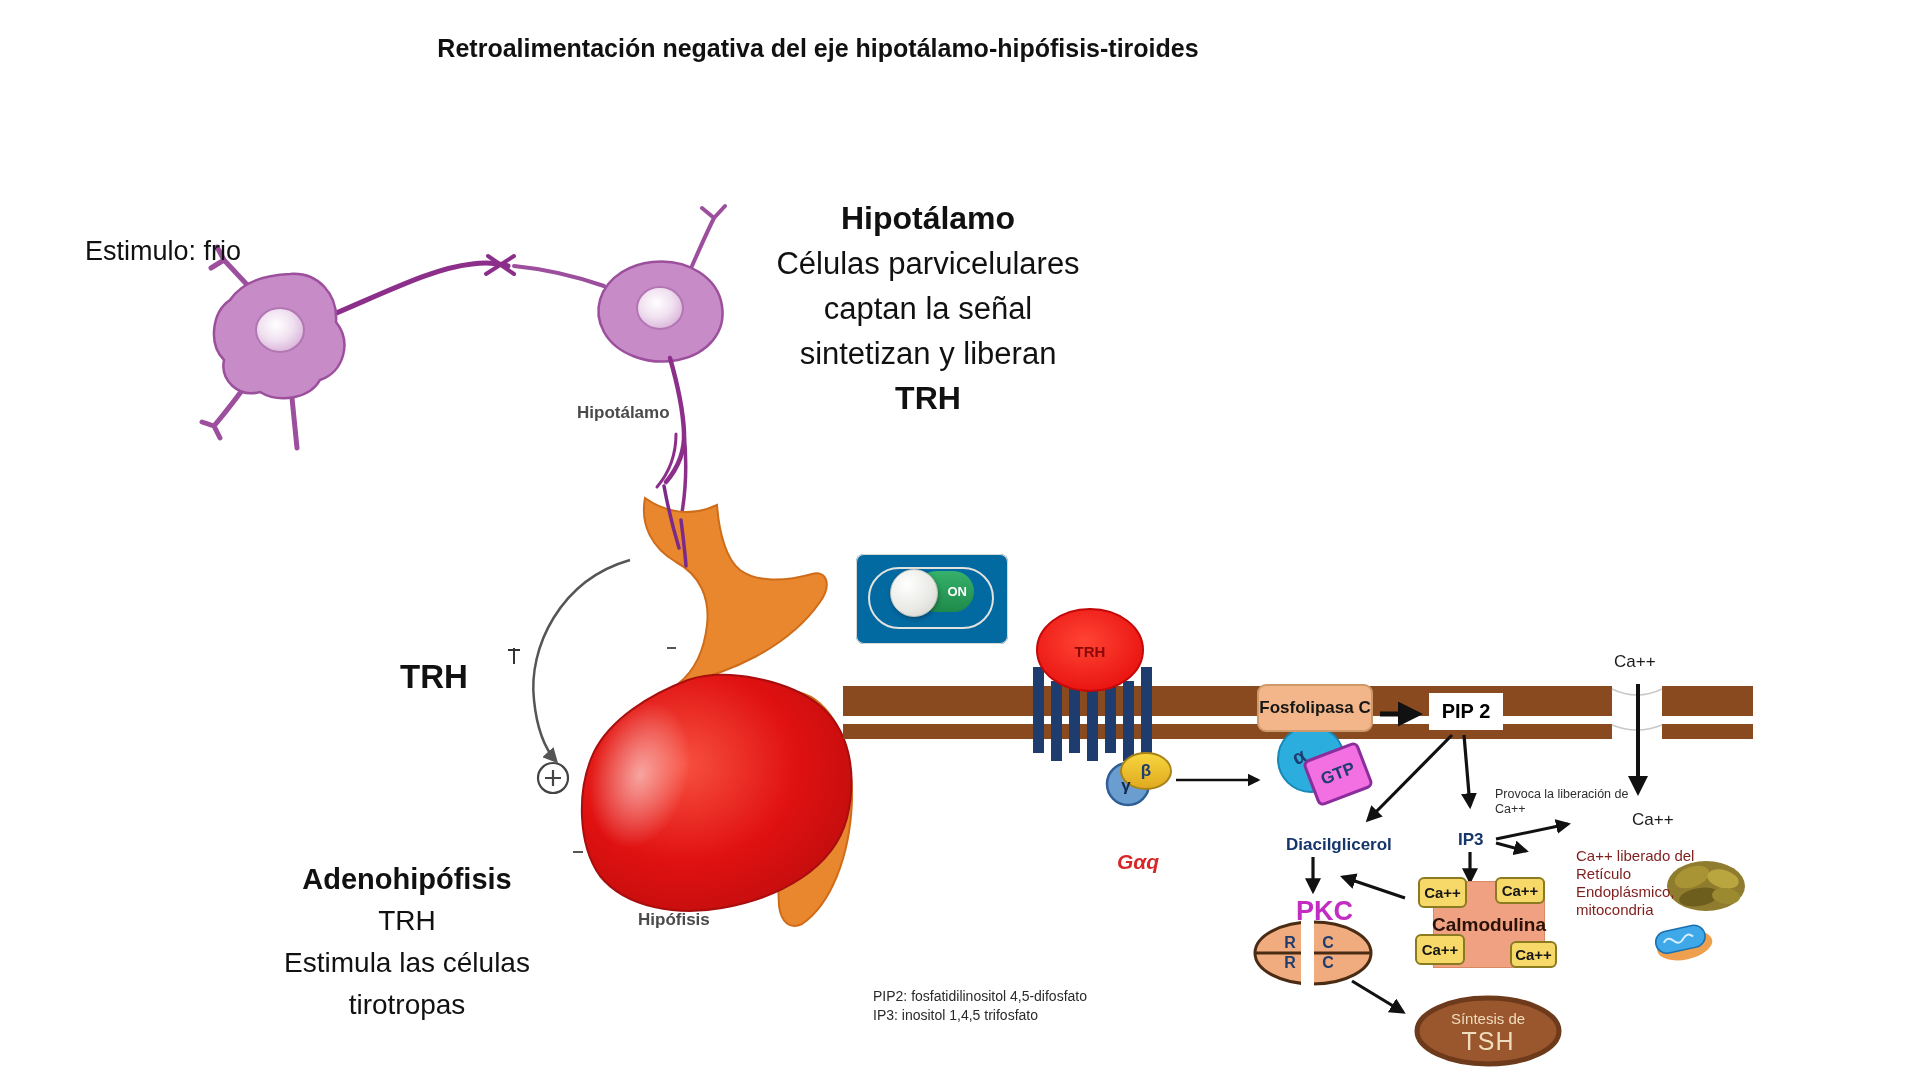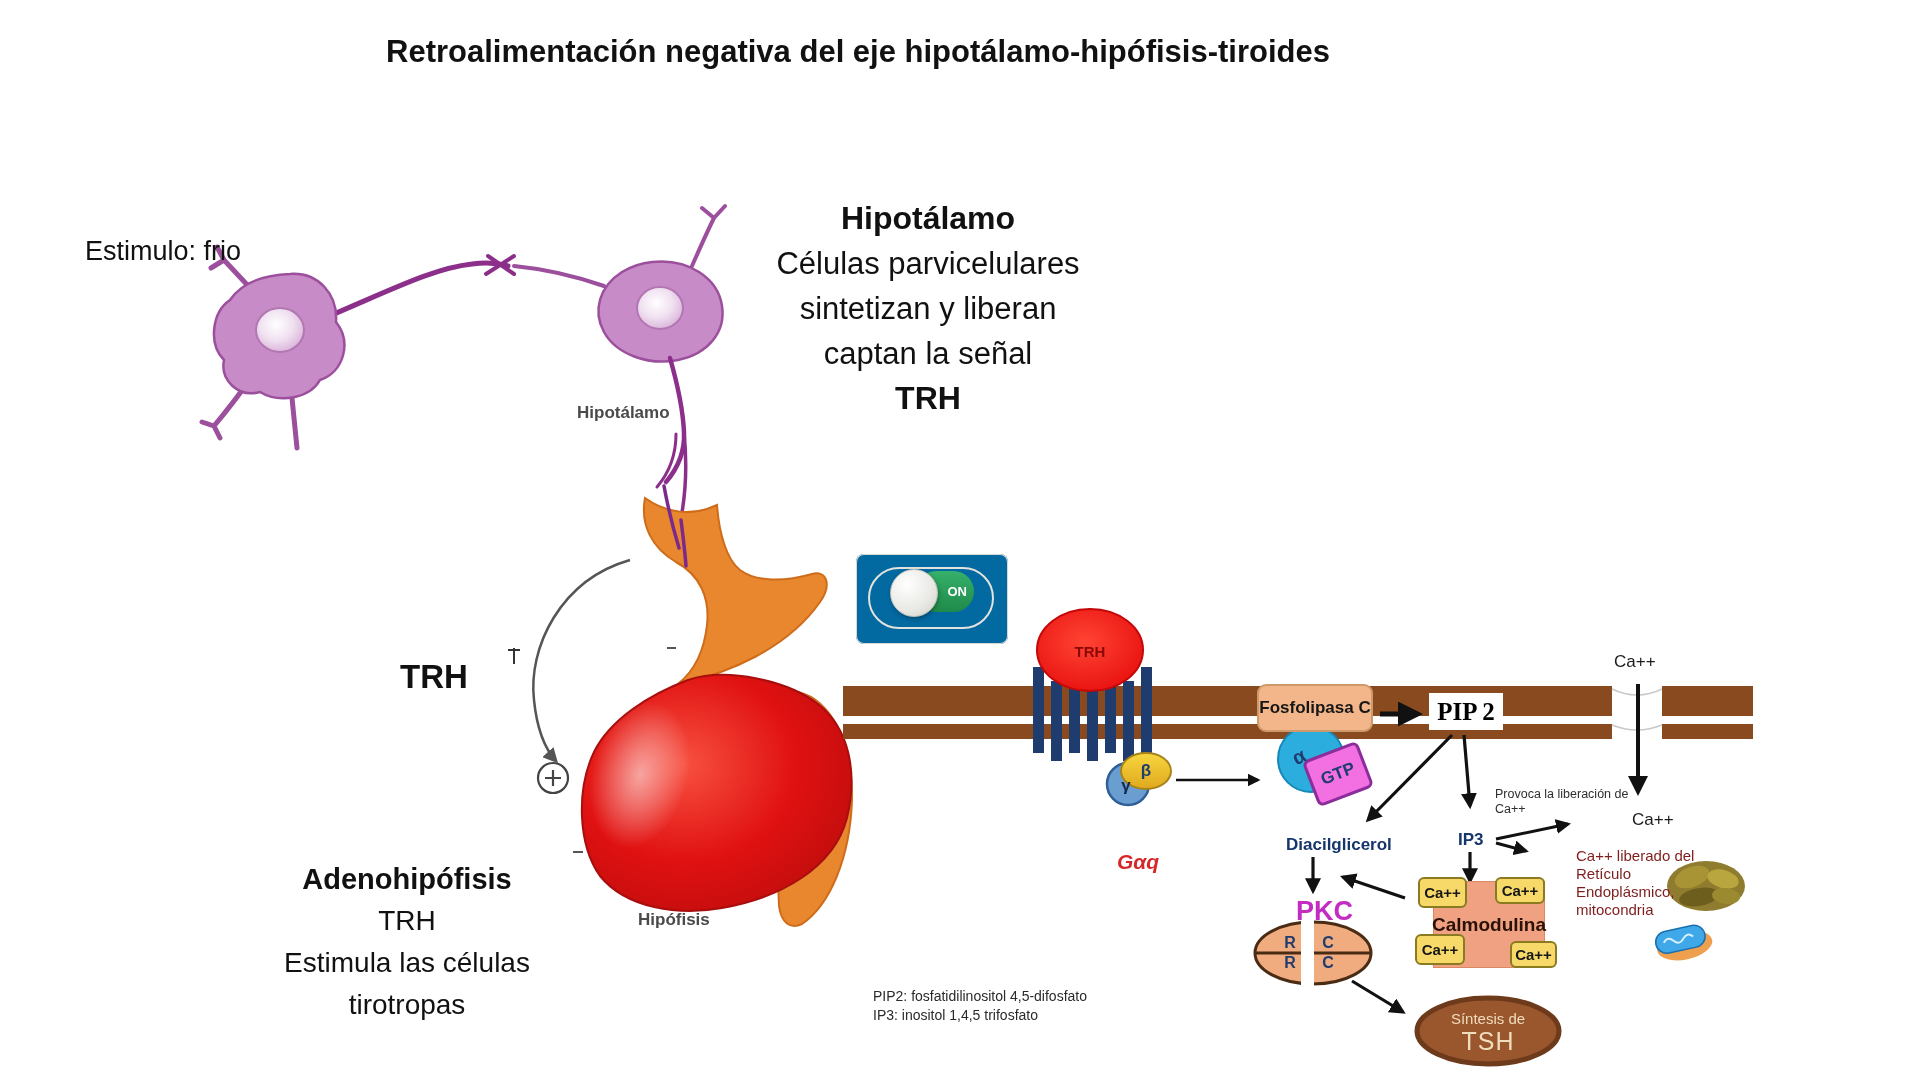--- a/index.html
+++ b/index.html
@@ -2,31 +2,31 @@
 <html><head>
 <meta charset="utf-8">
 <style>
   html,body{margin:0;padding:0;background:#ffffff;}
   #slide{position:relative;width:1920px;height:1080px;background:#ffffff;overflow:hidden;
          font-family:"Liberation Sans","DejaVu Sans",sans-serif;color:#111;}
   .abs{position:absolute;}
   .ctr{transform:translateX(-50%);text-align:center;}
   .dot{transform:translate(-50%,-50%);text-align:center;}
   svg{position:absolute;left:0;top:0;}
-  .title{font-size:31px;font-weight:bold;letter-spacing:0;margin-left:40px;}
+  .title{font-size:25px;font-weight:bold;letter-spacing:0;}
   .plain27{font-size:27px;}
   .tag{font-size:17px;color:#4a4a4a;font-weight:600;}
   .blk{line-height:45px;font-size:31px;}
   .blk .b{font-weight:bold;font-size:32px;}
   .adeno{line-height:42px;font-size:28px;}
   .adeno .b{font-weight:bold;font-size:29px;margin-top:36px;}
   .trhbig{font-size:33px;font-weight:bold;}
   .box{display:flex;align-items:center;justify-content:center;box-sizing:border-box;}
   .plcbox{background:#f2b68a;border:2px solid #cf9a6a;border-radius:9px;font-weight:bold;font-size:17px;color:#161616;}
-  .pipbox{background:#ffffff;font-weight:bold;font-size:25px;color:#000;font-family:Liberation Serif, serif;}
+  .pipbox{background:#ffffff;font-weight:bold;font-size:20px;color:#000;}
   .cabox{background:#f7d96a;border:2px solid #8a7a20;border-radius:6px;font-weight:bold;font-size:15px;color:#161616;}
   .calmrect{background:#f0a182;border:1px solid #d98a64;display:flex;align-items:center;justify-content:center;
             font-weight:bold;font-size:19px;color:#2a1208;}
   .navy{color:#16356b;font-weight:bold;font-size:17px;}
   .pkc{color:#c22cc2;font-weight:bold;font-size:27px;}
   .gaq{color:#d62828;font-weight:bold;font-style:italic;font-size:21px;}
   .small{font-size:12.5px;color:#2e2e2e;line-height:15px;}
   .small2{font-size:15px;color:#7f1d1d;line-height:18px;margin-left:20px;}
   .ca{font-size:17px;color:#1c1c1c;}
   .foot{font-size:14px;color:#2a2a2a;line-height:19px;}
@@ -179,22 +179,22 @@
     <ellipse cx="1488" cy="1031" rx="71" ry="33" fill="#9a562c" stroke="#6e3a1c" stroke-width="5"></ellipse>
   </svg>
 
   <div class="abs title ctr" style="left:818px;top:34px;">Retroalimentación negativa del eje hipotálamo-hipófisis-tiroides</div>
 
   <div class="abs plain27" style="left:85px;top:236px;">Estimulo: frio</div>
 
   <div class="abs blk ctr" style="left:928px;top:196px;">
     <div class="b">Hipotálamo</div>
     <div>Células parvicelulares</div>
+    <div>captan la señal</div>
     <div>sintetizan y liberan</div>
-    <div>captan la señal</div>
     <div class="b">TRH</div>
   </div>
 
   <div class="abs tag" style="left:577px;top:403px;">Hipotálamo</div>
 
   <div class="abs trhbig" style="left:400px;top:658px;">TRH</div>
 
   <div class="abs adeno ctr" style="left:407px;top:822px;">
     <div class="b">Adenohipófisis</div>
     <div>TRH</div>

